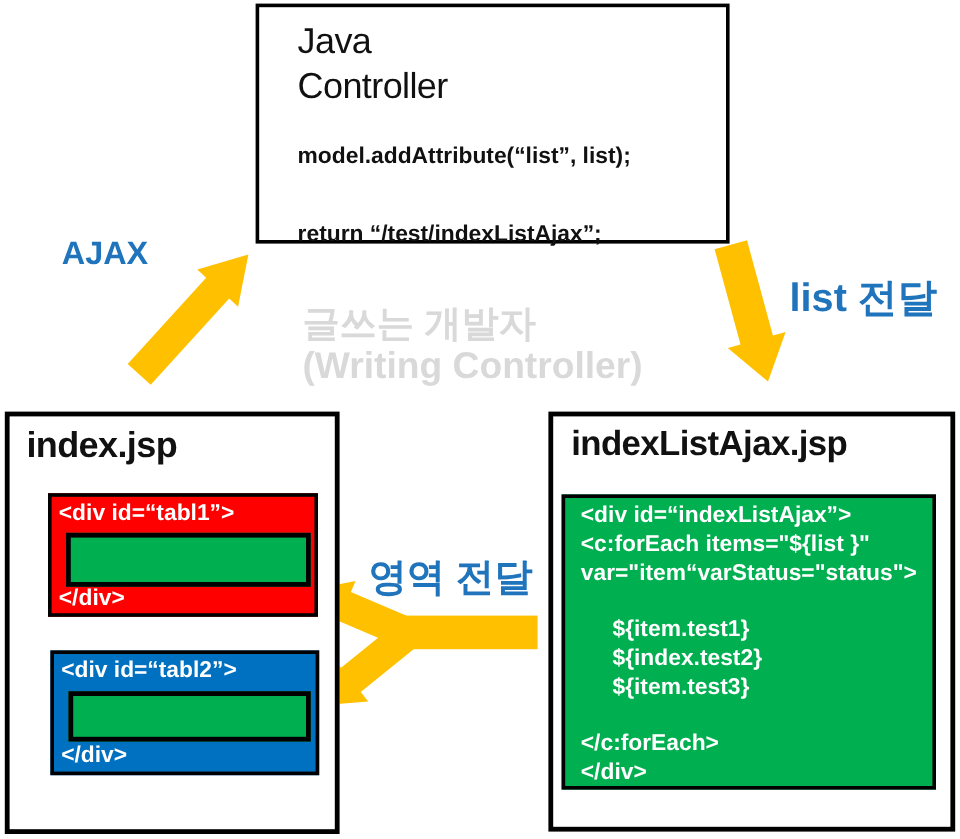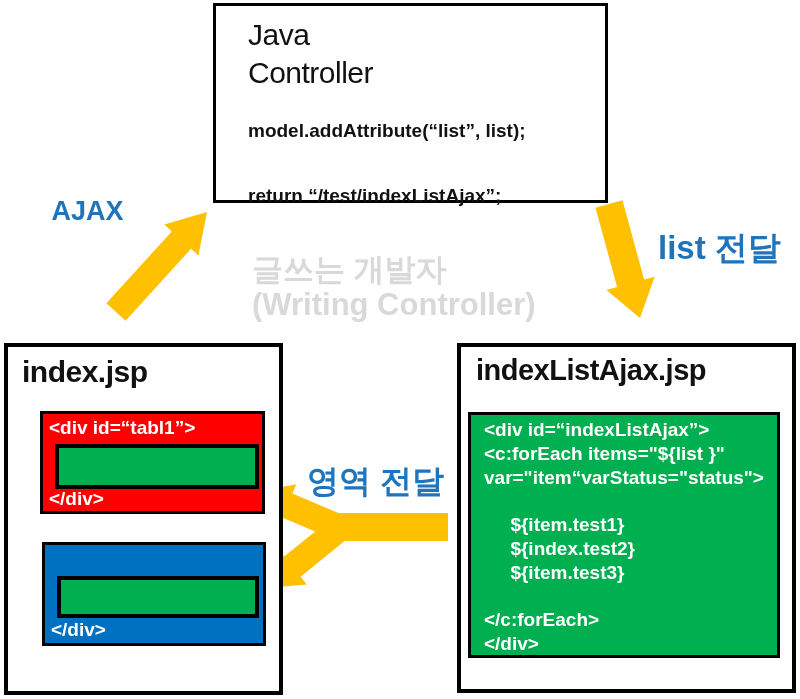--- a/index.html
+++ b/index.html
@@ -73,20 +73,21 @@
   </div>
 
   <div class="box indexjsp">
     <div class="jsp-title">index.jsp</div>
     <div class="tagbox tab1">
       <div class="tag open">&lt;div id=“tabl1”&gt;</div>
       <div class="greenrect"></div>
       <div class="tag close">&lt;/div&gt;</div>
     </div>
     <div class="tagbox tab2">
+      <div class="tag open">&lt;div id=“tabl2”&gt;</div>
       <div class="greenrect"></div>
       <div class="tag close">&lt;/div&gt;</div>
     </div>
   </div>
 
   <div class="lbl lbl-area">영역 전달</div>
 
   <div class="box ajaxjsp">
     <div class="jsp-title">indexListAjax.jsp</div>
     <div class="greencode">

